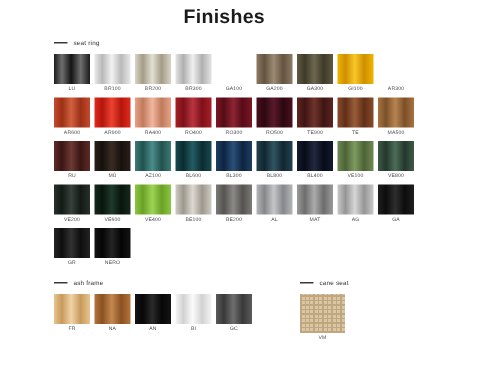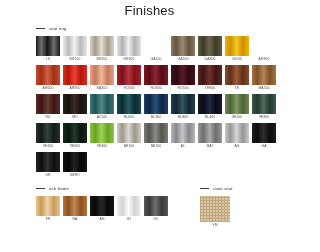--- a/index.html
+++ b/index.html
@@ -15,21 +15,21 @@
   }
   .page {
     position: relative;
     width: 299px;
     height: 252px;
     box-sizing: border-box;
   }
   .page-title {
     text-align: center;
     font-size: 13px;
-    font-weight: normal;
+    font-weight: bold;
     color: #1a1a1a;
     letter-spacing: 0.2px;
     margin: 4px 0 0 0;
     padding: 0;
     line-height: 14px;
   }
   .section {
     margin-top: 7px;
     padding-left: 36px;
   }

